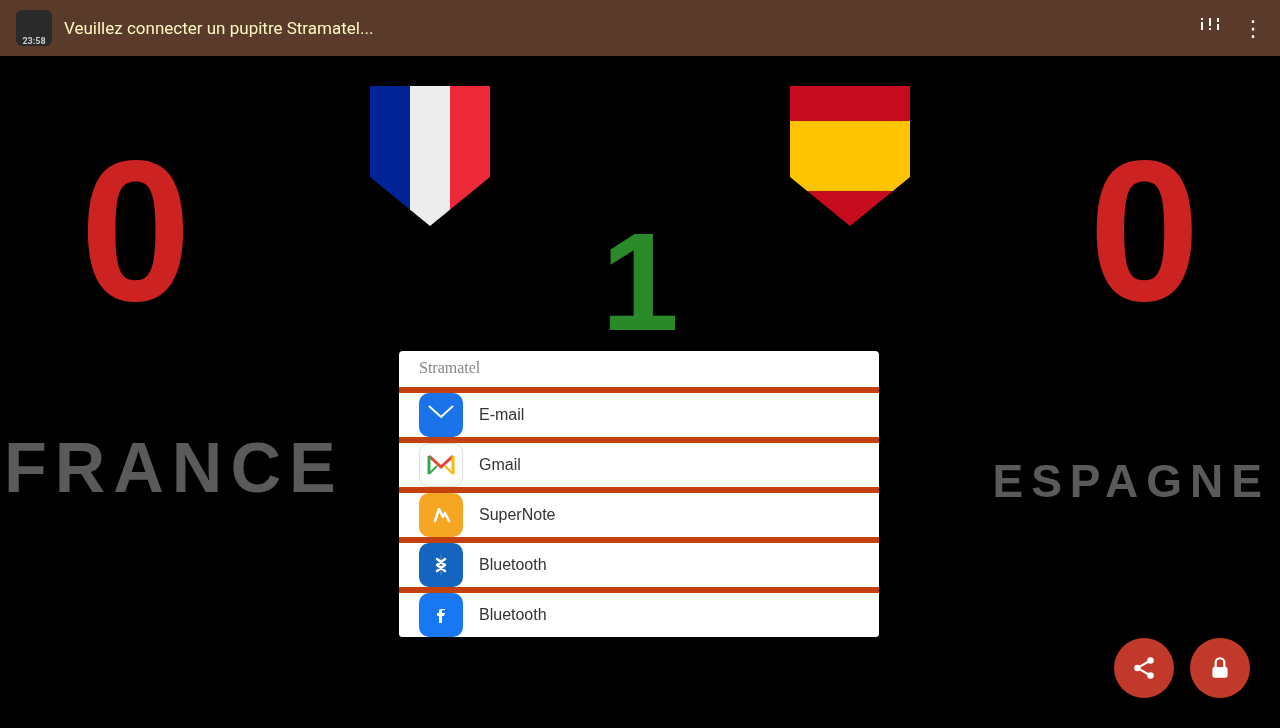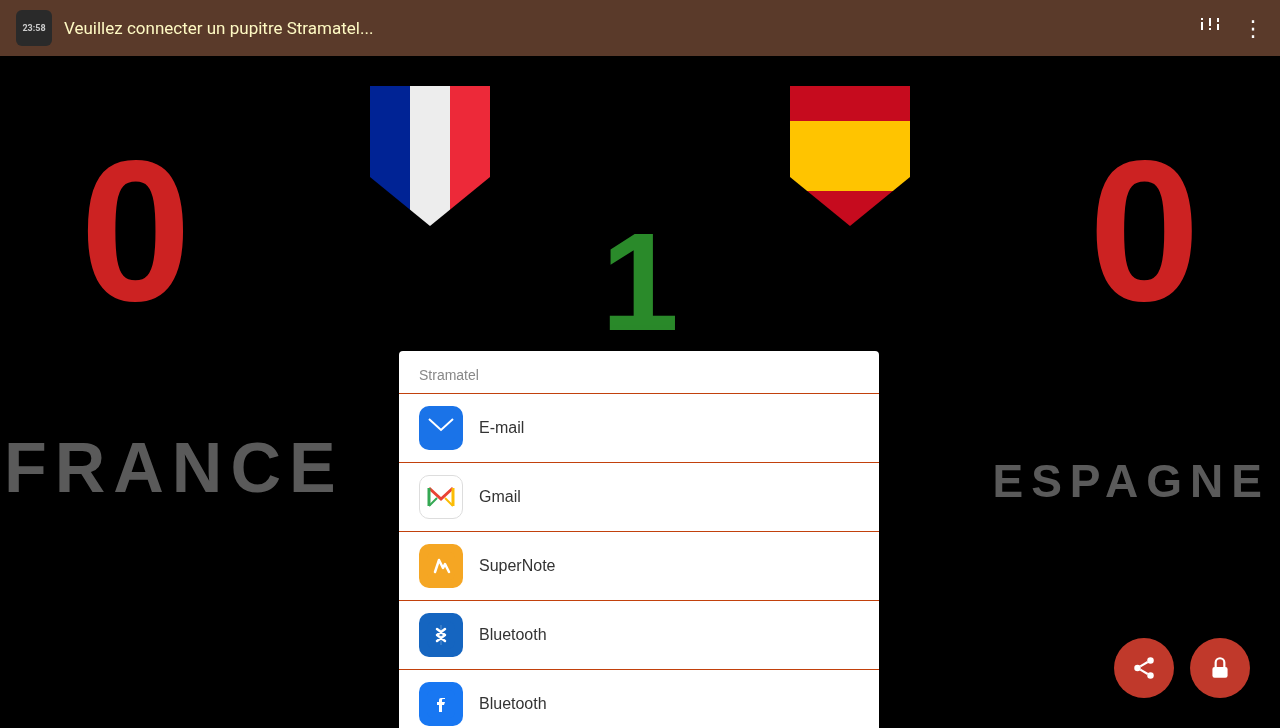--- a/index.html
+++ b/index.html
@@ -13,21 +13,21 @@
       display: flex;
       align-items: center;
       padding: 0 16px;
       position: relative;
       z-index: 10;
     }
     #topbar .app-icon {
       width: 36px; height: 36px;
       background: #2a2a2a;
       border-radius: 6px;
-      display: flex; align-items: center; justify-content: center;
+      display: flex; align-items: flex-end; justify-content: center;
       margin-right: 12px;
       flex-shrink: 0;
     }
     #topbar .app-icon .time-text {
       color: #ccc; font-size: 9px; font-weight: bold; line-height: 1;
     }
     #topbar .title {
       color: #fef9c3;
       font-size: 17px;
       flex: 1;
@@ -149,30 +149,30 @@
       top: 295px;
       left: 399px;
       width: 480px;
       background: #fff;
       border-radius: 4px;
       box-shadow: 0 8px 32px rgba(0,0,0,0.5);
       z-index: 100;
       overflow: hidden;
     }
     .dialog-title {
-      padding: 16px 20px 10px;
-      font-size: 14px;
+      padding: 8px 20px 10px;
+      font-size: 16px;
       color: #888;
-      font-family: Liberation Sans, sans-serif;
+      font-family: Liberation Serif, serif;
     }
     .dialog-item {
       display: flex;
       align-items: center;
-      padding: 12px 20px;
-      border-top: 1px solid #c2410c;
+      padding: 0 20px;
+      border-top: 6px solid #c2410c;
       cursor: pointer;
       background: #fff;
     }
     .dialog-item-icon {
       width: 44px; height: 44px;
       border-radius: 10px;
       display: flex; align-items: center; justify-content: center;
       margin-right: 16px;
       flex-shrink: 0;
       font-size: 22px;

